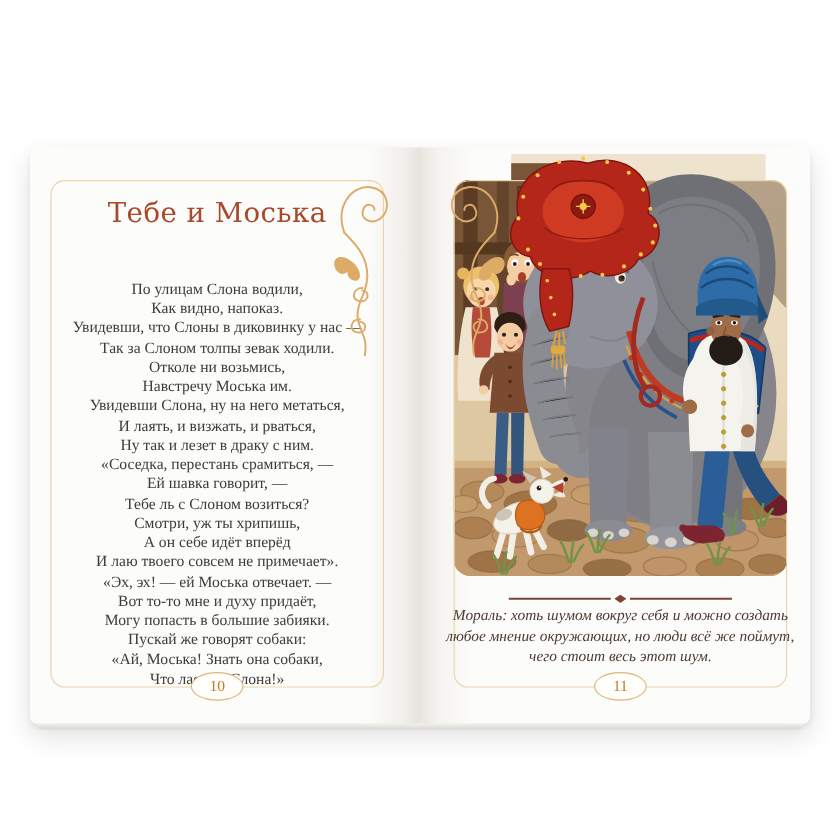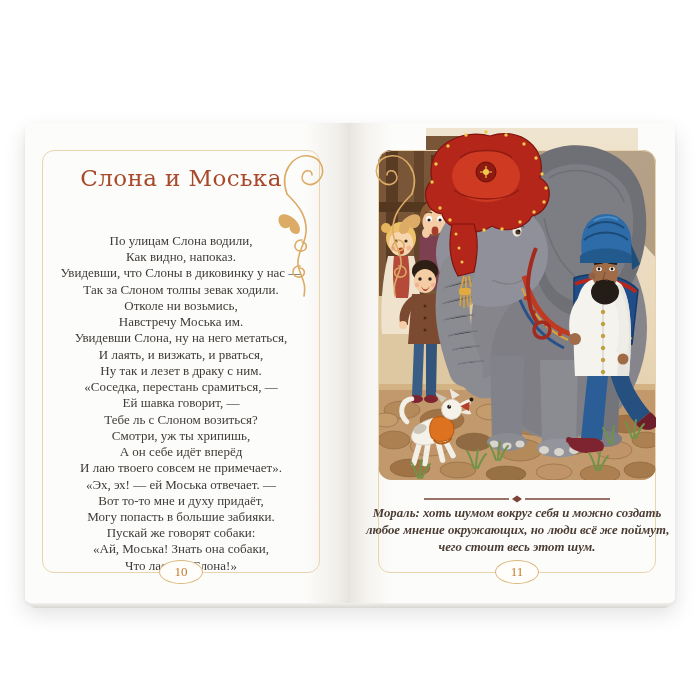--- a/index.html
+++ b/index.html
@@ -28,33 +28,33 @@
   .poem{position:absolute;top:55px;left:-10px;width:298px;color:var(--poem-text);margin-top:28px;}
   .poem-line{text-align:center;font-size:13px;line-height:16.24px;white-space:nowrap;}
   .page-num{position:absolute;left:50%;transform:translateX(-50%);bottom:-11px;width:42px;height:22px;
         border:1px solid var(--page-number-border);border-radius:50%;background:#fffefa;
         color:var(--page-number);font-size:13px;line-height:21px;text-align:center;z-index:5;}
   .ornament{position:absolute;width:52px;height:150px;z-index:4;}
   .orn-left{left:252px;top:25px;}
   .orn-right{left:20px;top:25px;transform:scaleX(-1);}
   .illustration{position:absolute;left:24px;top:5px;width:286px;height:358px;}
   .divider{position:absolute;top:344px;left:50%;transform:translateX(-50%);width:190px;height:10px;}
-  .moral{position:absolute;top:355px;left:-12px;width:302px;color:var(--moral-text);font-weight:bold;}
+  .moral{position:absolute;top:355px;left:-12px;width:302px;color:var(--moral-text);}
   .moral-line{text-align:center;font-style:italic;font-size:12.8px;line-height:17px;white-space:nowrap;}
 </style>
 </head>
 <body>
 
 <div class="stage">
   <div class="book">
 
     <div class="page left">
       <div class="frame-area fa-left">
         <div class="frame"></div>
-        <div class="title">Слона и Моська</div>
+        <div class="title">Тебе и Моська</div>
         <div class="poem">
             <div class="poem-line">По улицам Слона водили,</div>
             <div class="poem-line">Как видно, напоказ.</div>
             <div class="poem-line">Увидевши, что Слоны в диковинку у нас —</div>
             <div class="poem-line">Так за Слоном толпы зевак ходили.</div>
             <div class="poem-line">Отколе ни возьмись,</div>
             <div class="poem-line">Навстречу Моська им.</div>
             <div class="poem-line">Увидевши Слона, ну на него метаться,</div>
             <div class="poem-line">И лаять, и визжать, и рваться,</div>
             <div class="poem-line">Ну так и лезет в драку с ним.</div>

